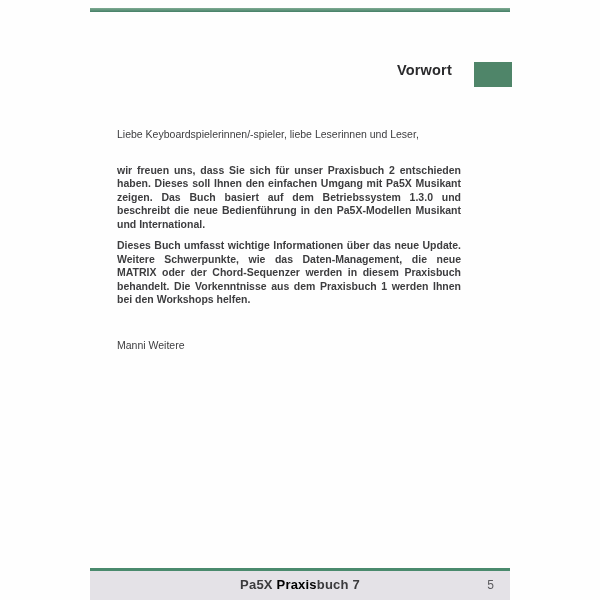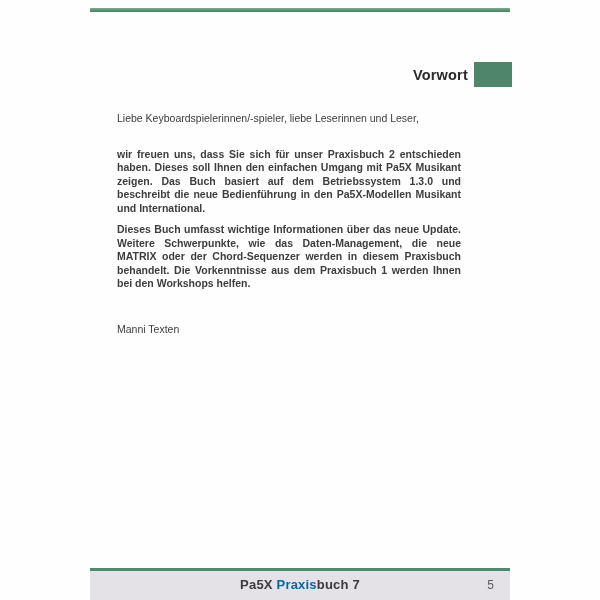--- a/index.html
+++ b/index.html
@@ -23,40 +23,40 @@
     width: 420px;
     height: 4px;
     background: linear-gradient(#7fab93, #447f66);
   }
   
   .chapter-header {
     position: absolute;
     top: 62px;
     right: 88px;
     display: flex;
-    align-items: center;
-    gap: 6px;
+    align-items: flex-start;
+    gap: 22px;
   }
   .chapter-title {
     font-size: 14.5px;
     font-weight: bold;
     color: #2b2b2d;
     letter-spacing: 0.2px;
   }
   .chapter-swatch {
     display: inline-block;
     width: 38px;
     height: 25px;
     background: #4f8569;
   }
   
   .body-col {
     position: absolute;
     left: 117px;
-    top: 112px;
+    top: 128px;
     width: 344px;
     color: #3d3d3f;
     font-size: 10.5px;
     line-height: 13.5px;
   }
   .greeting {
     margin: 0 0 22px 0;
     text-align: left;
   }
   .para {
@@ -84,21 +84,21 @@
     position: absolute;
     left: 0;
     right: 0;
     top: 6px;
     text-align: center;
     font-size: 13px;
     font-weight: bold;
     color: #3b3b3d;
     letter-spacing: 0.2px;
   }
-  .footer-title .green { color: #0369a1; }
+  .footer-title .green { color: #000000; }
   .footer-page-number {
     position: absolute;
     right: 16px;
     top: 7px;
     font-size: 12px;
     font-weight: normal;
     color: #5a5a5e;
   }
 </style>
 </head>
@@ -110,21 +110,21 @@
 
   <div class="chapter-header">
     <span class="chapter-title">Vorwort</span>
     <span class="chapter-swatch"></span>
   </div>
 
   <div class="body-col">
     <p class="greeting">Liebe Keyboardspielerinnen/-spieler, liebe Leserinnen und Leser,</p>
     <p class="para">wir freuen uns, dass Sie sich für unser Praxisbuch 2 entschieden haben. Dieses soll Ihnen den einfachen Umgang mit Pa5X Musikant zeigen. Das Buch basiert auf dem Betriebssystem 1.3.0 und beschreibt die neue Bedienführung in den Pa5X-Modellen Musikant und International.</p>
     <p class="para">Dieses Buch umfasst wichtige Informationen über das neue Update. Weitere Schwerpunkte, wie das Daten-Management, die neue MATRIX oder der Chord-Sequenzer werden in diesem Praxisbuch behandelt. Die Vorkenntnisse aus dem Praxisbuch 1 werden Ihnen bei den Workshops helfen.</p>
-    <p class="signature">Manni Texten</p>
+    <p class="signature">Manni Weitere</p>
   </div>
 
   <div class="footer-bar">
     <div class="footer-title">
       <span class="dark">Pa5X </span><span class="green">Praxis</span><span class="dark">buch 7</span>
     </div>
     <span class="footer-page-number">5</span>
   </div>
 
 </div>

